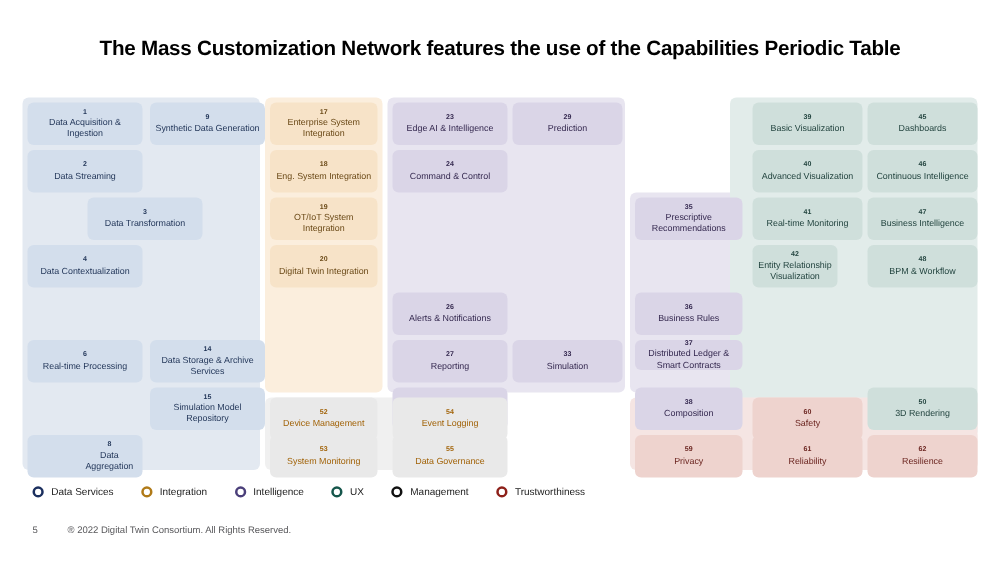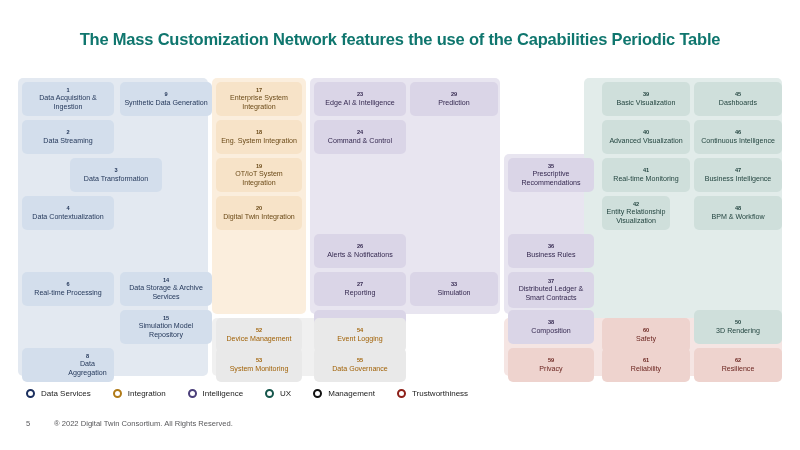--- a/index.html
+++ b/index.html
@@ -25,21 +25,21 @@
   }
 
   #title {
     position: absolute;
     left: 0;
     top: 30px;
     width: 800px;
     text-align: center;
     font-size: 16.5px;
     font-weight: bold;
-    color: #0f766e;
+    color: #000000;
     letter-spacing: -0.2px;
   }
 
   
   #table-area {
     position: absolute;
     left: 18px;
     top: 78px;
     width: 764px;
     height: 298px;
@@ -232,21 +232,21 @@
           <div class="lbl">Simulation</div>
         </div>
         <div class="cell c-purple" style="left: 490px; top: 80px; width: 86px; height: 34px;">
           <div class="num">35</div>
           <div class="lbl">Prescriptive Recommendations</div>
         </div>
         <div class="cell c-purple" style="left: 490px; top: 156px; width: 86px; height: 34px;">
           <div class="num">36</div>
           <div class="lbl">Business Rules</div>
         </div>
-        <div class="cell c-purple" style="left: 490px; top: 194px; width: 86px; height: 36px; text-align: center;">
+        <div class="cell c-purple" style="left: 490px; top: 194px; width: 86px; height: 24px; text-align: center;">
           <div class="num">37</div>
           <div class="lbl">Distributed Ledger &amp; Smart Contracts</div>
         </div>
         <div class="cell c-purple" style="left: 490px; top: 232px; width: 86px; height: 34px;">
           <div class="num">38</div>
           <div class="lbl">Composition</div>
         </div>
         <div class="cell c-green" style="left: 584px; top: 4px; width: 88px; height: 34px;">
           <div class="num">39</div>
           <div class="lbl">Basic Visualization</div>

